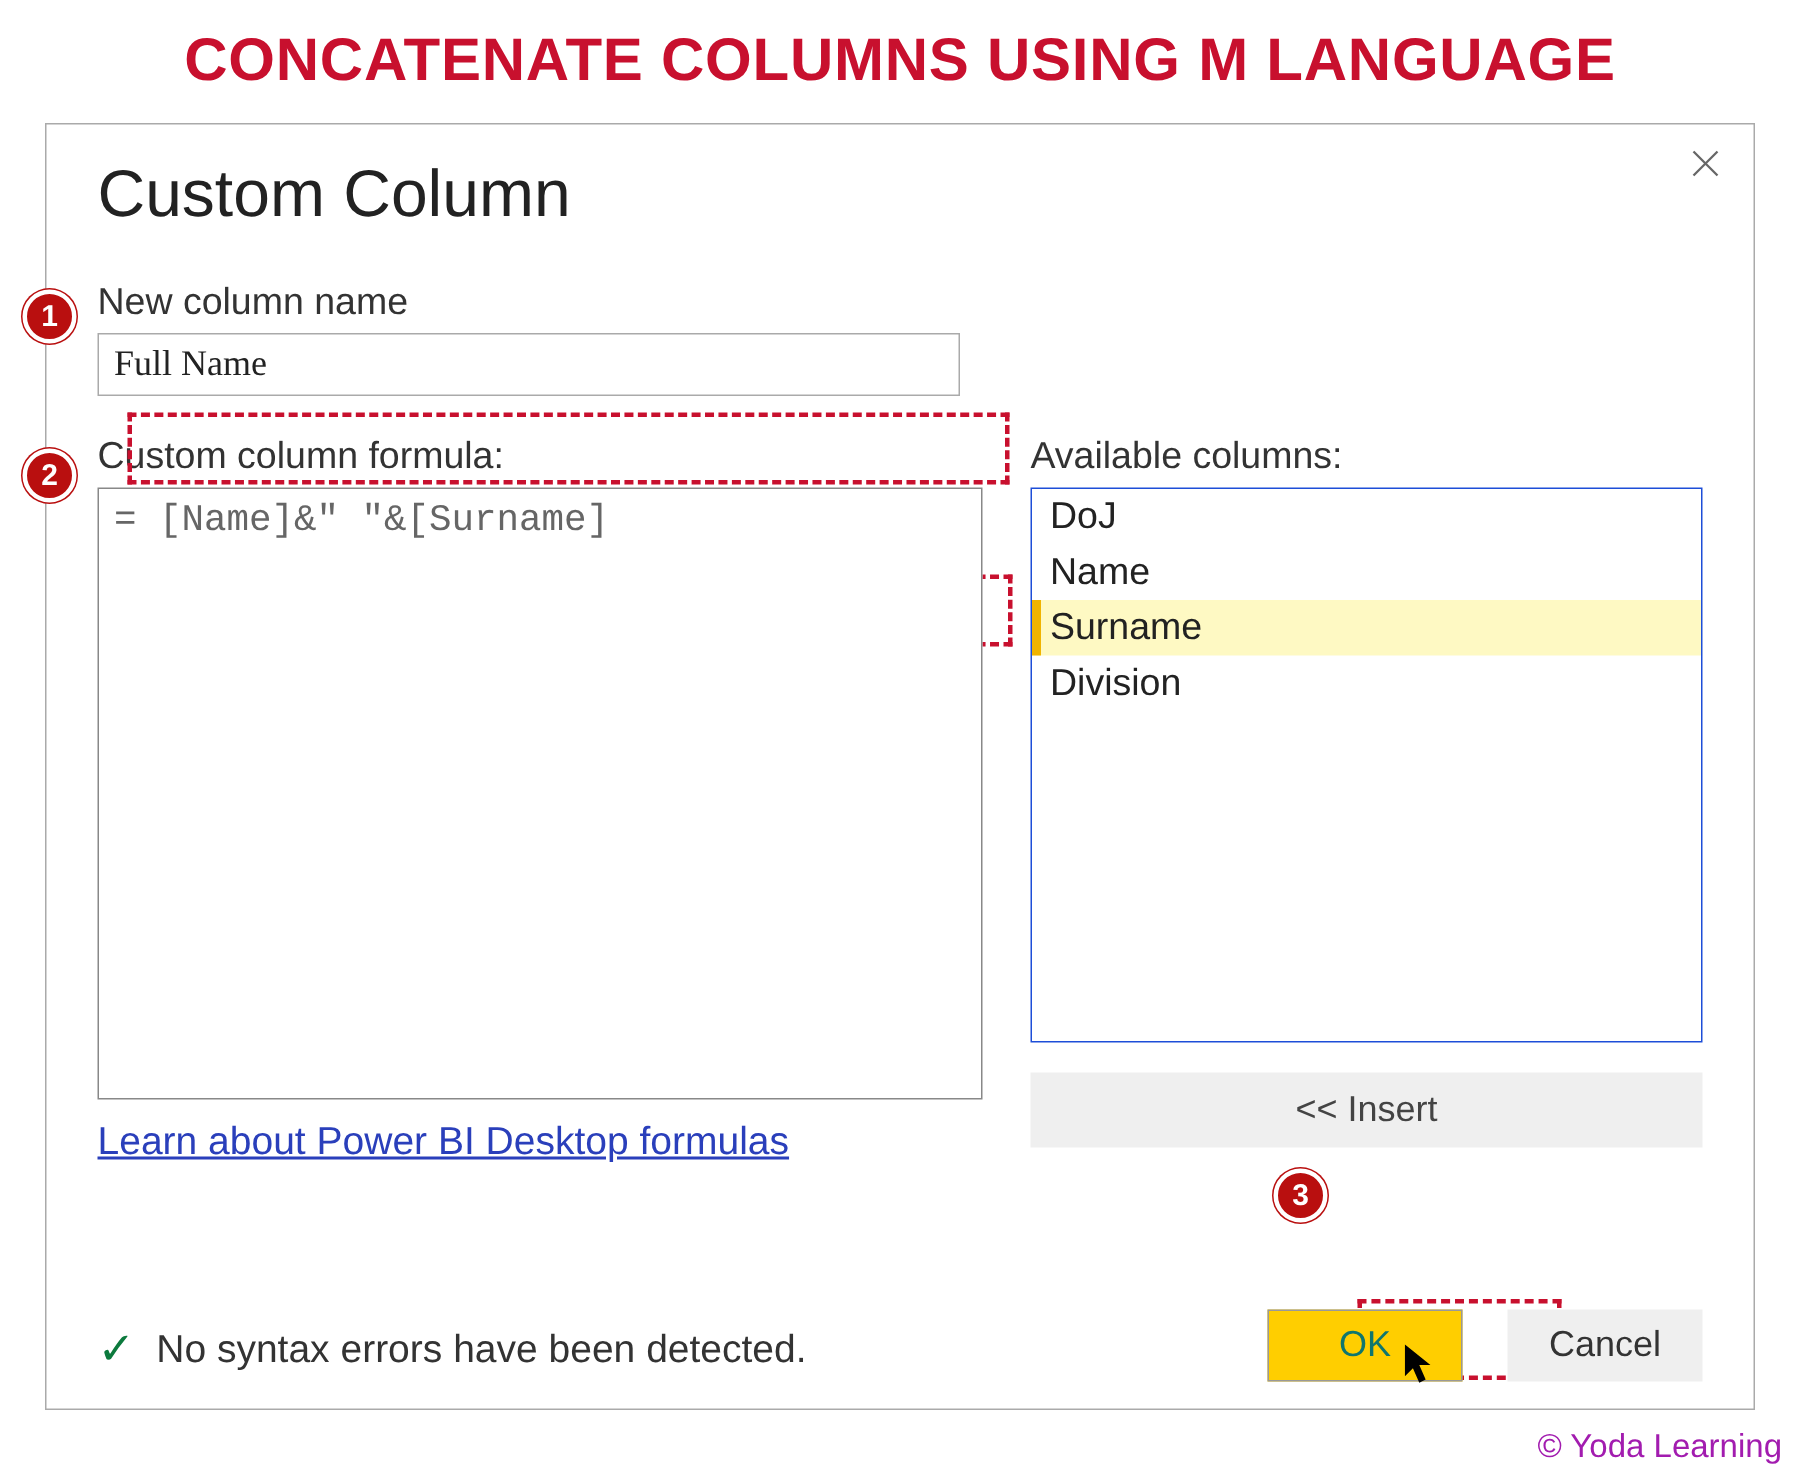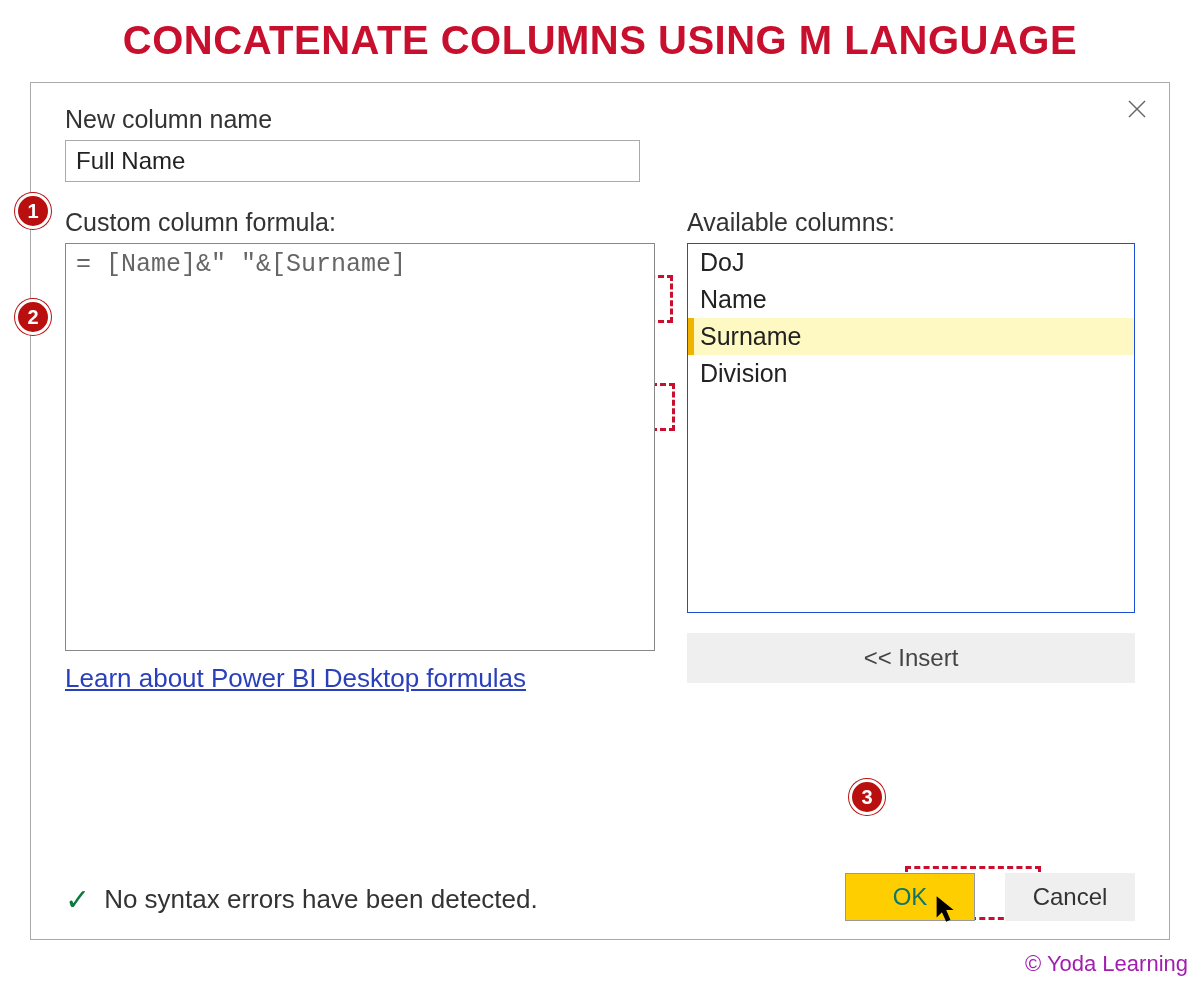--- a/index.html
+++ b/index.html
@@ -60,20 +60,21 @@
   .left-col { flex: 1 1 auto; }
   .right-col { width: 448px; flex: 0 0 448px; }
   .name-input {
     width: 575px;
     height: 42px;
     border: 1px solid #aaa;
     padding: 4px 10px;
     font-size: 24px;
     color: #222;
     position: relative;
+    font-family: Liberation Serif, serif;
   }
   .dash-highlight {
     position: absolute;
     border: 3px dashed #c8102e;
     pointer-events: none;
   }
   .dash-name   { left: 54px; top: 192px; width: 588px; height: 48px; }
   .dash-formula{ left: 54px; top: 300px; width: 590px; height: 48px; }
   .dash-ok     { left: 874px; top: 783px; width: 136px; height: 54px; }
 
@@ -211,20 +212,21 @@
 
 <div class="dialog">
 
   <div class="close-x">
     <svg viewBox="0 0 24 24" fill="none">
         <line x1="4" y1="4" x2="20" y2="20"></line>
         <line x1="20" y1="4" x2="4" y2="20"></line>
       </svg>
   </div>
 
+  <div class="dlg-title">Custom Column</div>
 
   
   <div class="callout co1">1</div>
   <div class="callout co2">2</div>
   <div class="callout co3">3</div>
 
   
   <div class="dash-highlight dash-name"></div>
   <div class="dash-highlight dash-formula"></div>
   <div class="dash-highlight dash-ok"></div>

